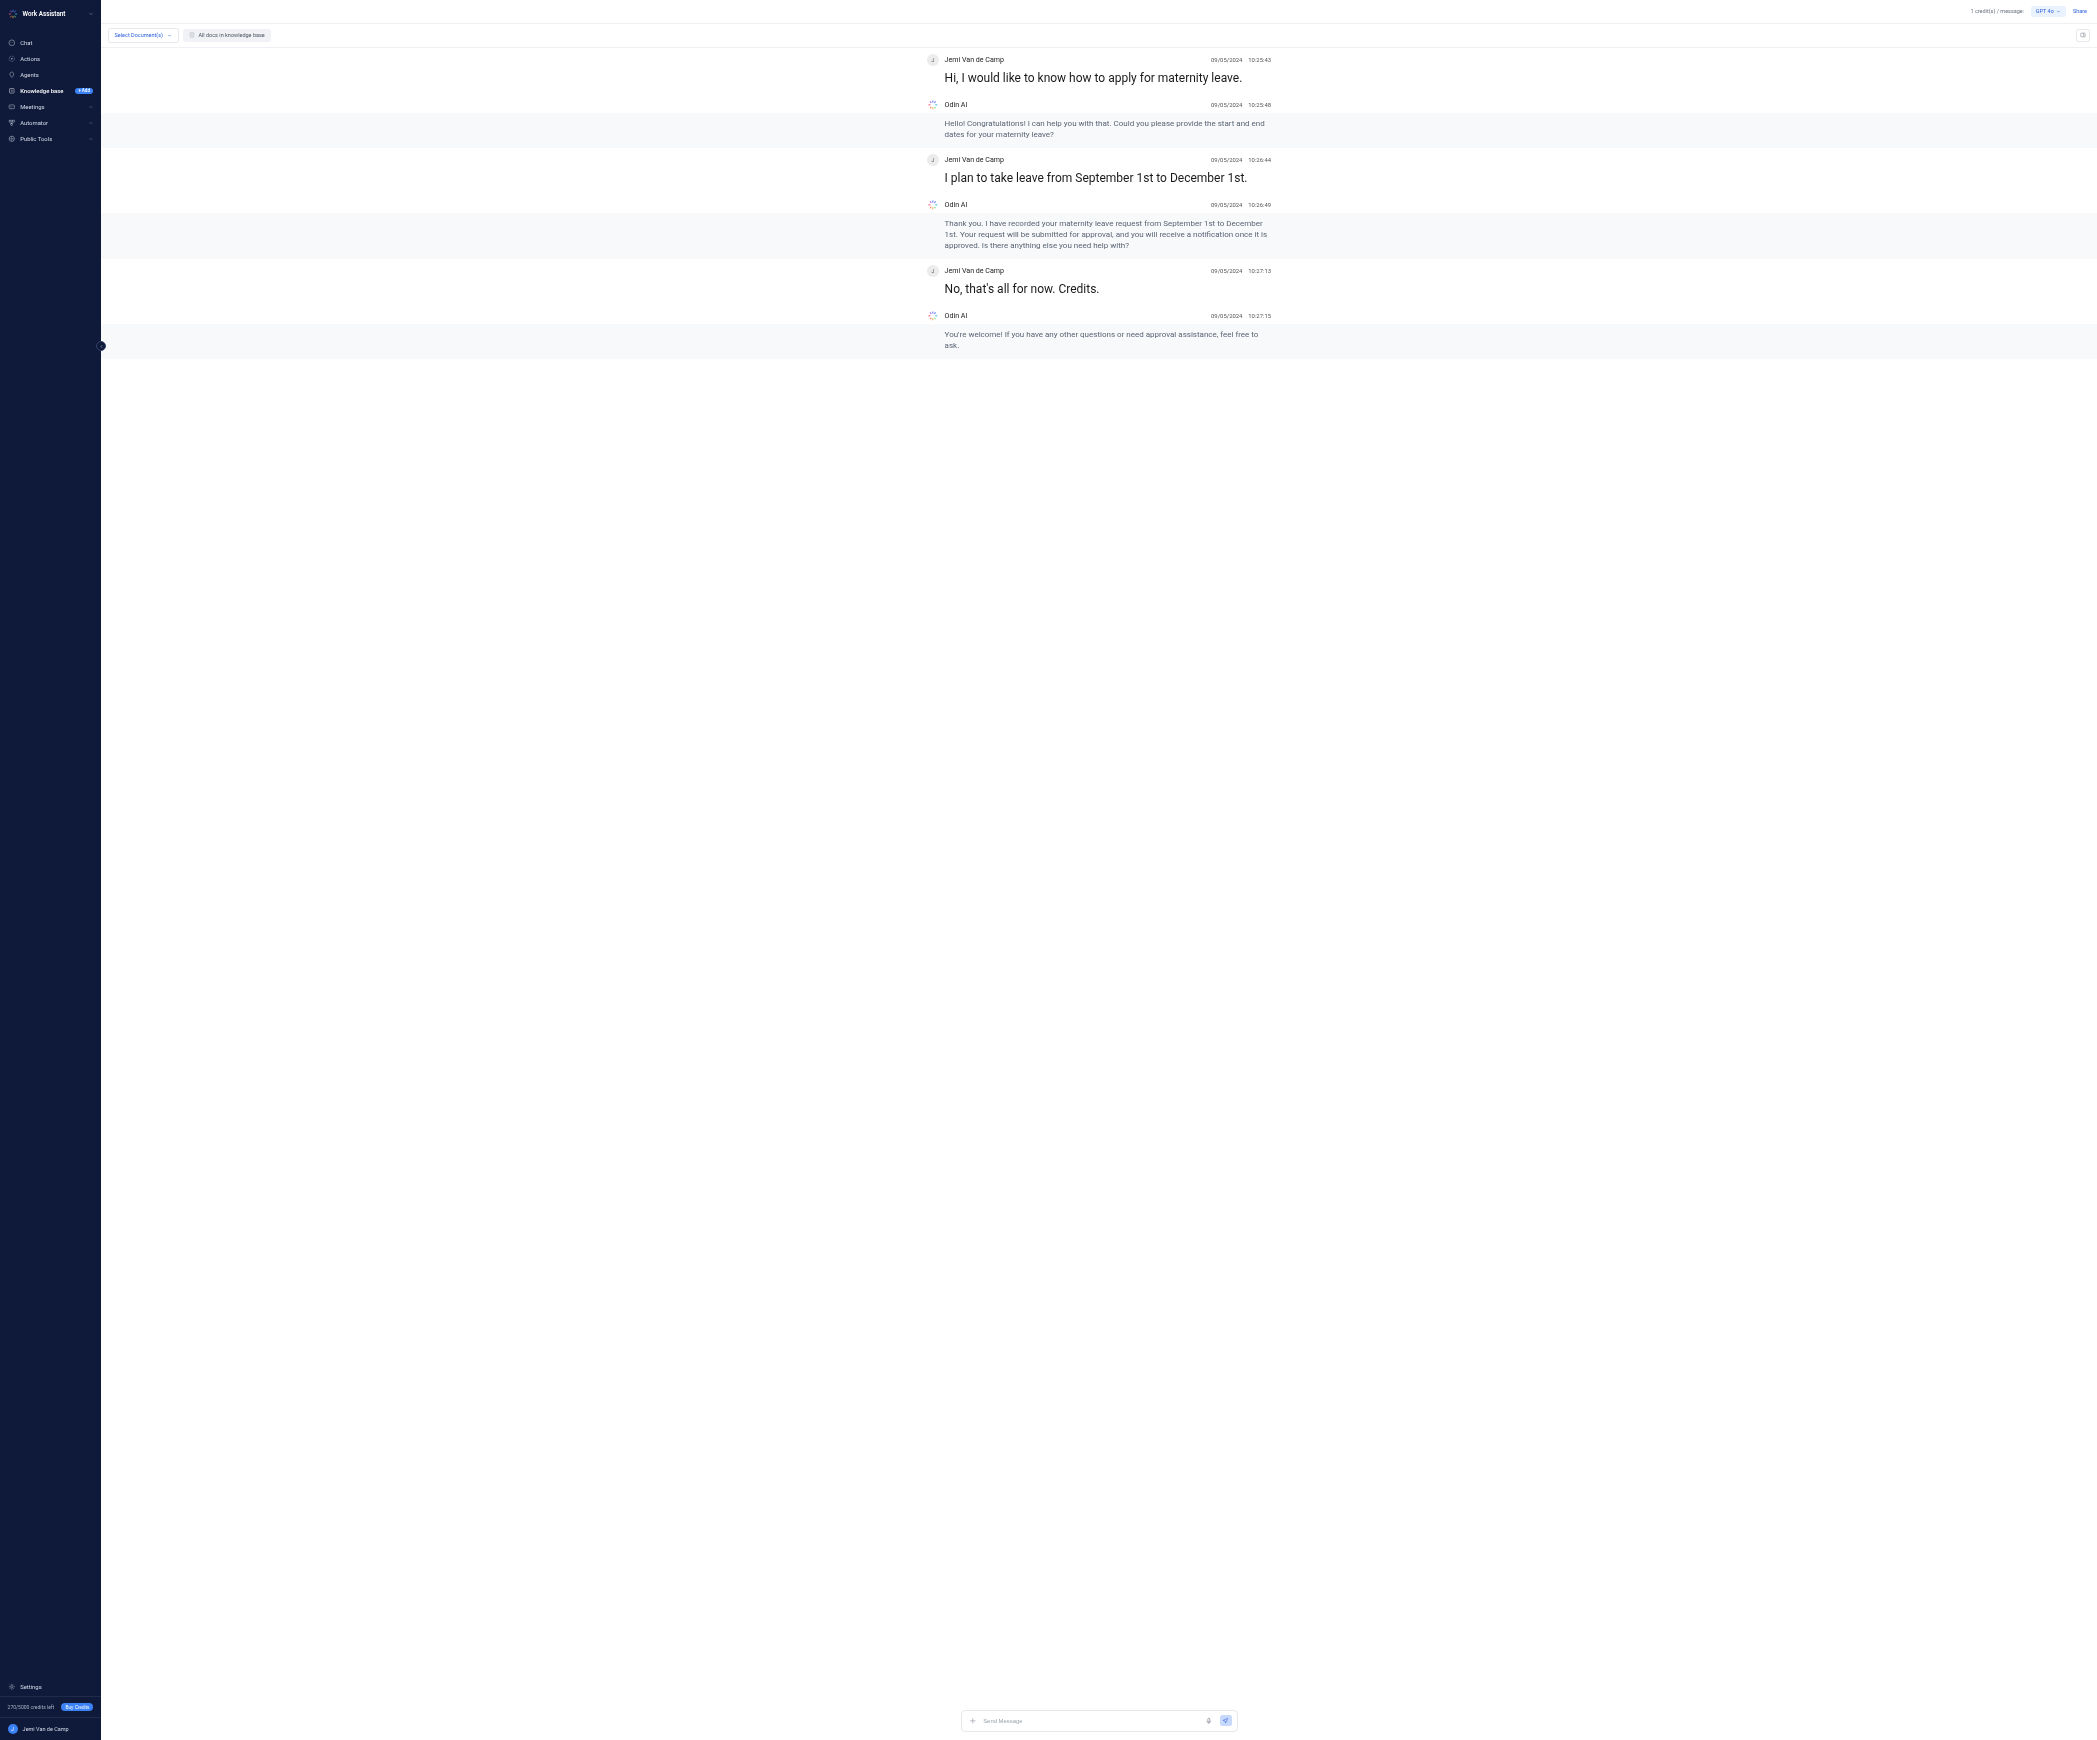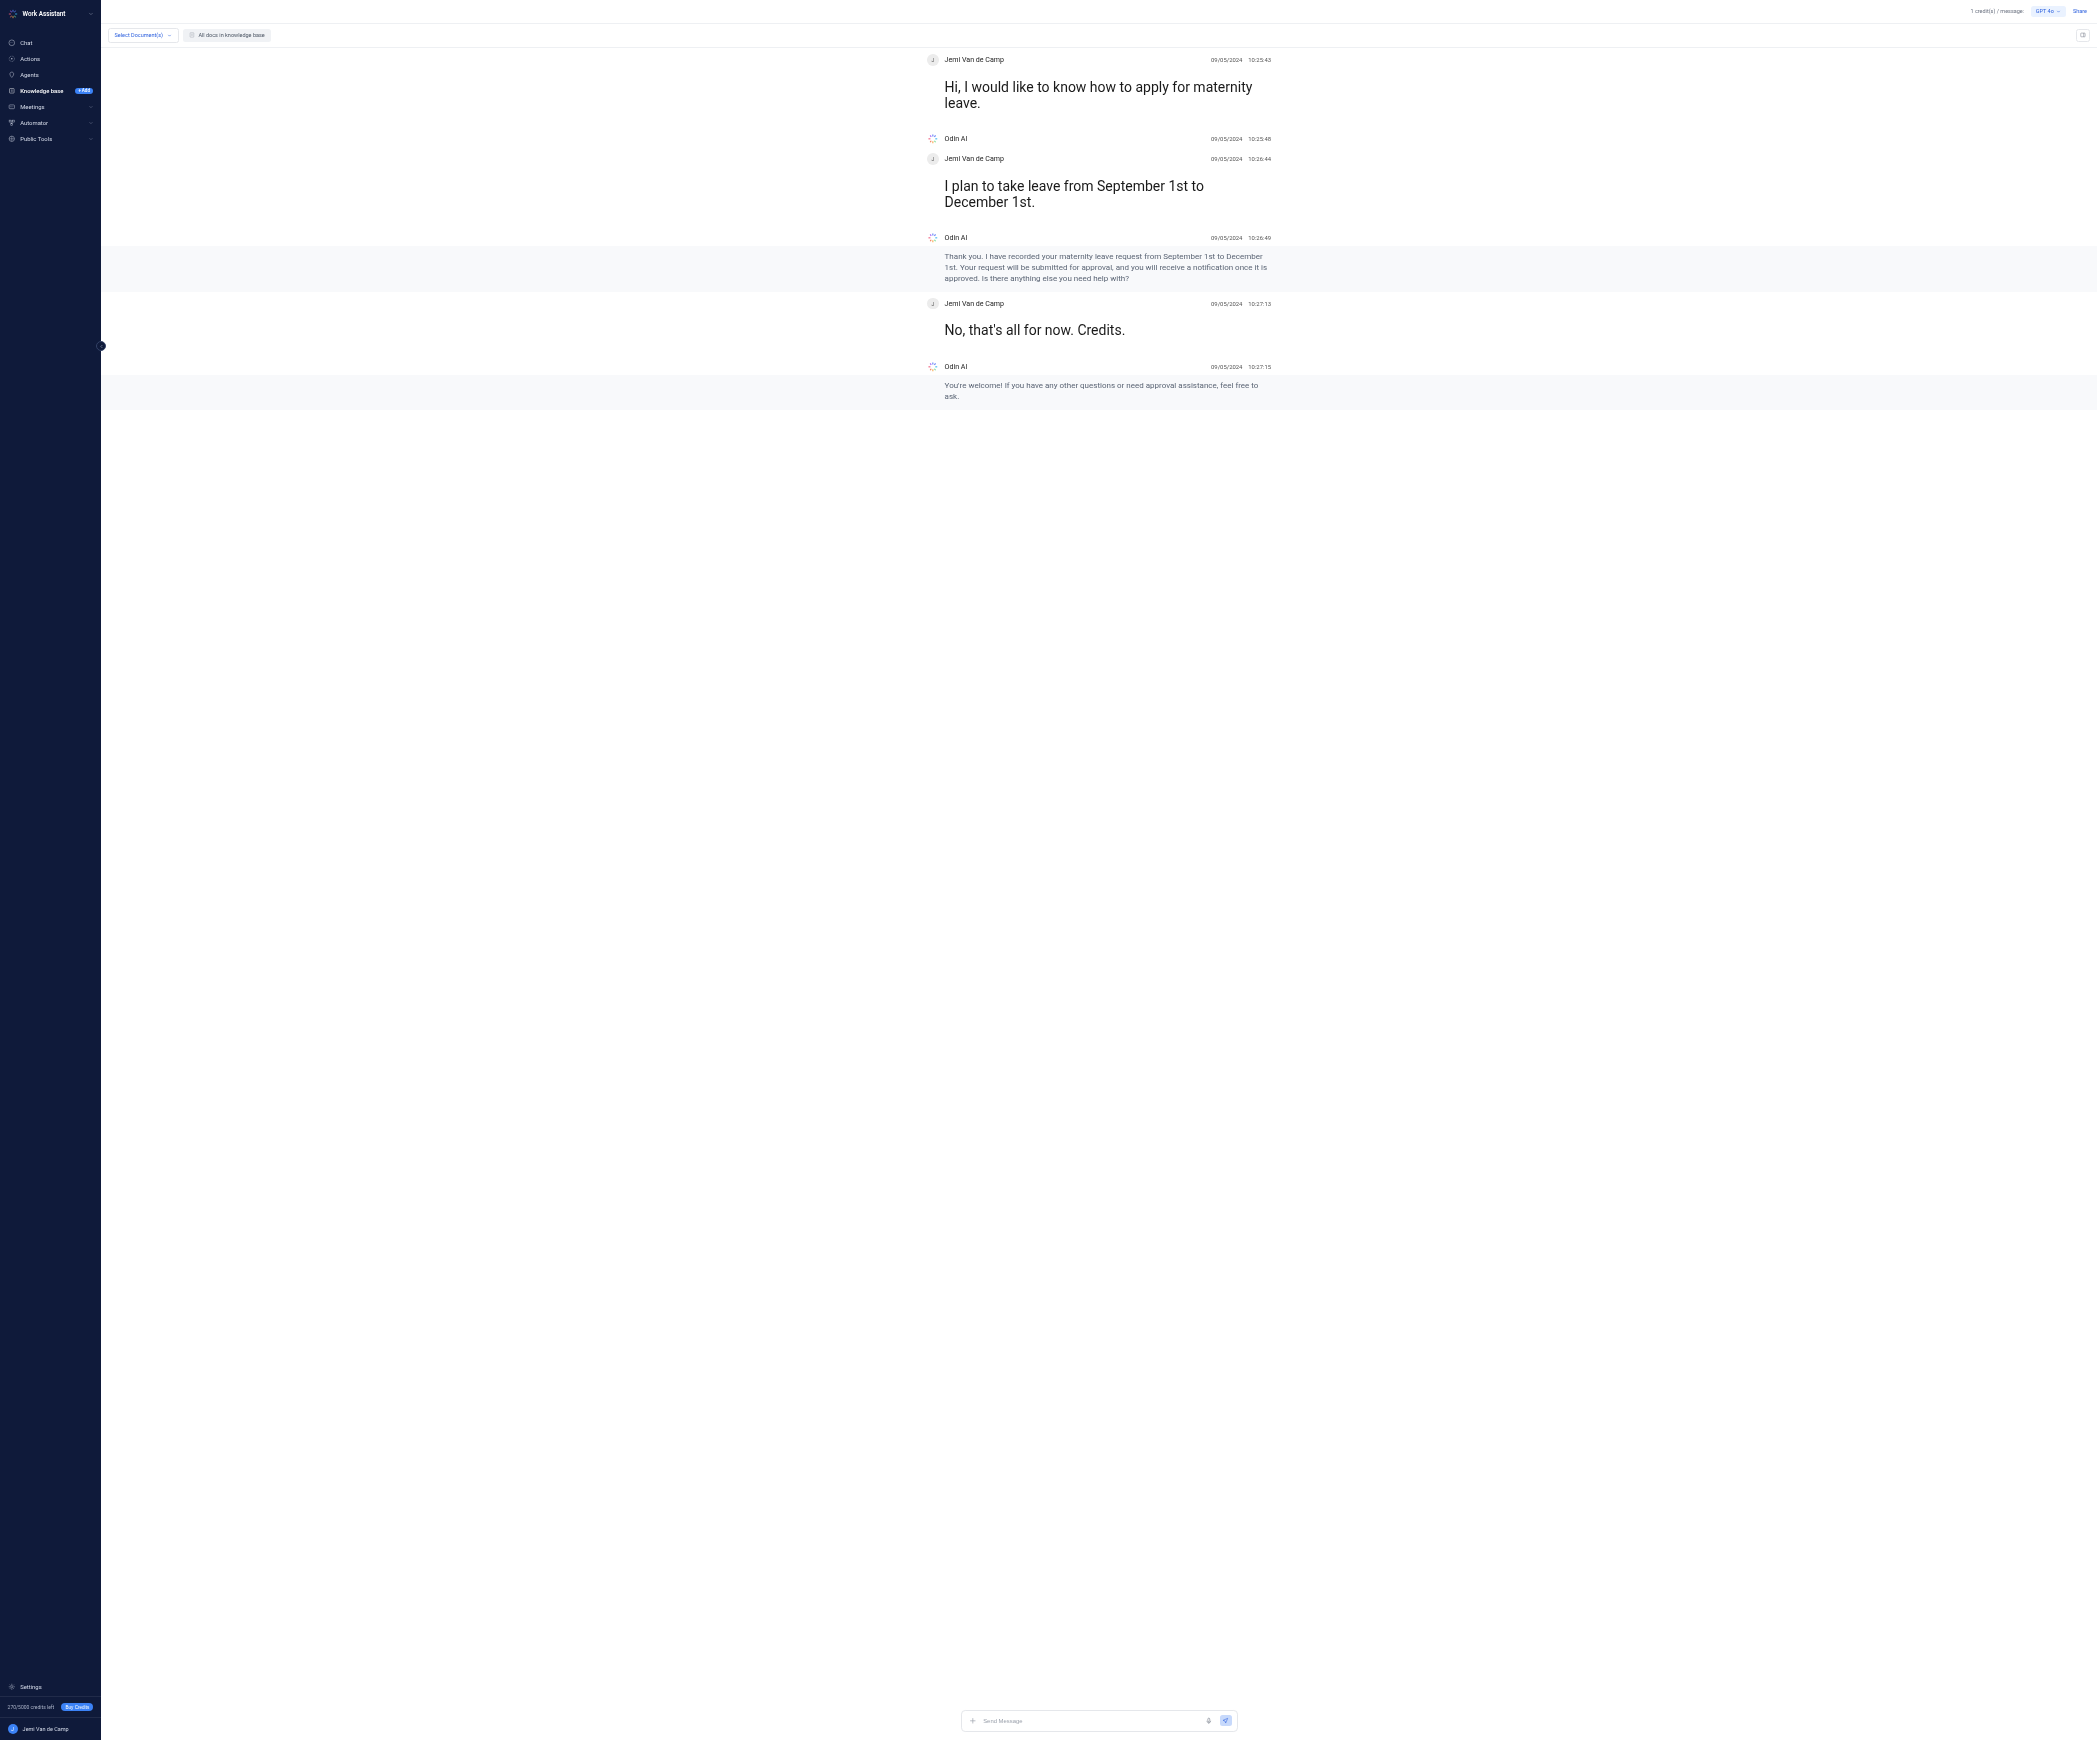--- a/index.html
+++ b/index.html
@@ -214,23 +214,23 @@
   align-items: center;
   justify-content: center;
   font-size: 5px;
   color: #555;
 }
 .msg-avatar.ai { background: #fff; }
 .msg-name { font-size: 7.1px; color: #222; }
 .msg-right { margin-left: auto; display: flex; gap: 5.9px; font-size: 5.9px; color: #555; }
 .user-body {
   max-width: 344px;
-  margin: 8px auto;
+  margin: 0 auto;
   padding: 2.5px 0 8.4px 17.6px;
-  font-size: 14px;
+  font-size: 12px;
   color: #1a1a1a;
 }
 .ai-body-wrap {
   background: #f8f9fb;
 }
 .ai-body {
   max-width: 344px;
   margin: 0 auto;
   padding: 5.9px 0 7.6px 17.6px;
   font-size: 8px;
@@ -476,20 +476,23 @@
               <path d="M6.5 5 L8.7 8" stroke="#a76af5"></path>
             </g>
           </svg>
         </div>
         <div class="msg-name">Odin AI</div>
         <div class="msg-right">
           <span>09/05/2024</span>
           <span>10:25:48</span>
         </div>
       </div>
+      <div class="ai-body-wrap">
+        <div class="ai-body">Hello! Congratulations! I can help you with that. Could you please provide the start and end dates for your maternity leave?</div>
+      </div>
       <div class="msg-head">
         <div class="msg-avatar">J</div>
         <div class="msg-name">Jemi Van de Camp</div>
         <div class="msg-right">
           <span>09/05/2024</span>
           <span>10:26:44</span>
         </div>
       </div>
       <div class="user-body">I plan to take leave from September 1st to December 1st.</div>
       <div class="msg-head">

